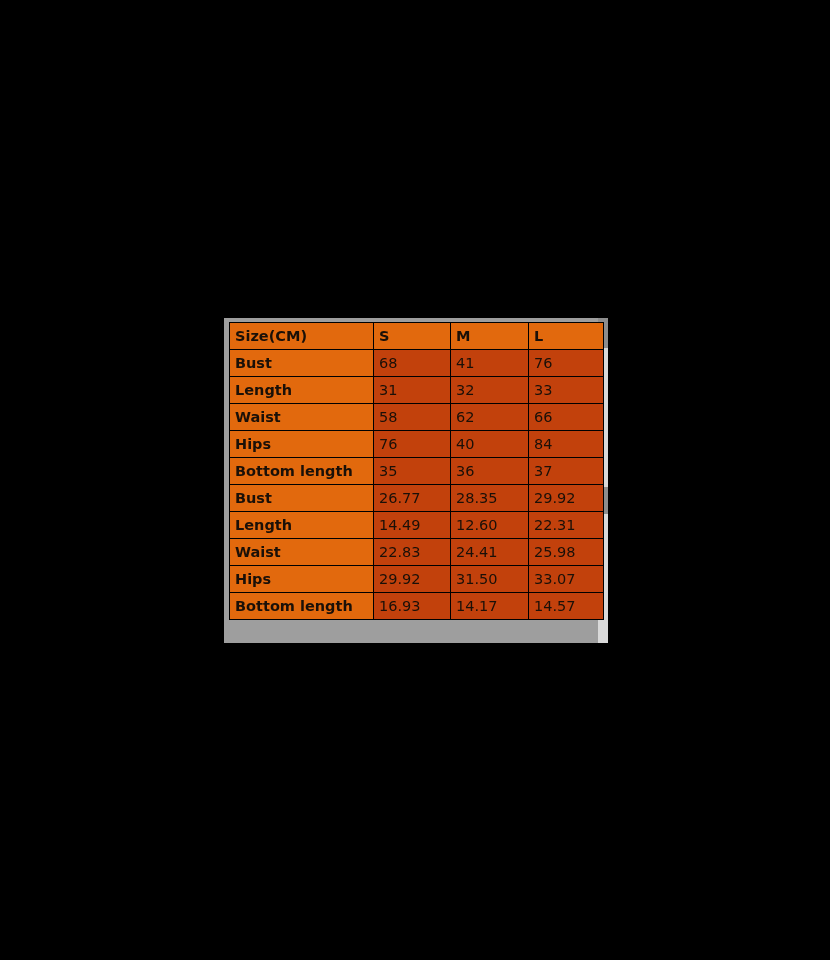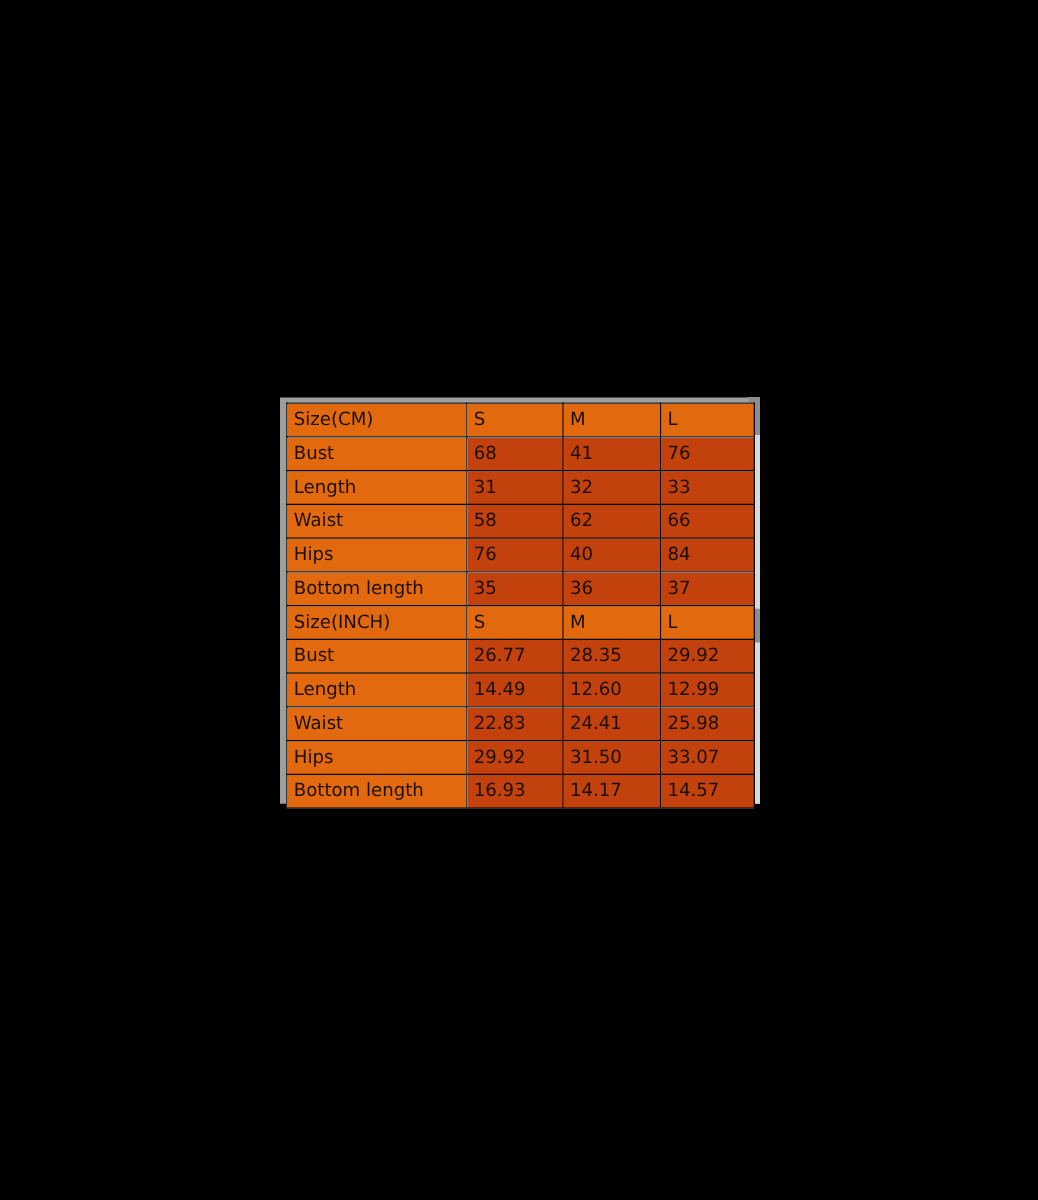--- a/index.html
+++ b/index.html
@@ -64,21 +64,21 @@
     vertical-align: middle;
   }
 
   
   col.c-label { width: 144px; }
   col.c-s     { width: 77px; }
   col.c-m     { width: 78px; }
   col.c-l     { width: 75px; }
 
   
-  td.orange { background: #e2690d; }
+  td.orange { background: #e2690d; font-weight: bold; }
   td.value  { background: #c2410c; }
 
   
   tr.section-head td { background: #e2690d; }
 </style>
 </head>
 <body>
 
 <div id="size-chart-frame">
 
@@ -131,39 +131,33 @@
         <td class="value">84</td>
       </tr>
 
       <tr>
         <td class="orange">Bottom length</td>
         <td class="value">35</td>
         <td class="value">36</td>
         <td class="value">37</td>
       </tr>
 
-      <tr class="section-head">
-        <td class="orange">Size(INCH)</td>
-        <td class="orange">S</td>
-        <td class="orange">M</td>
-        <td class="orange">L</td>
-      </tr>
 
       <tr>
         <td class="orange">Bust</td>
         <td class="value">26.77</td>
         <td class="value">28.35</td>
         <td class="value">29.92</td>
       </tr>
 
       <tr>
         <td class="orange">Length</td>
         <td class="value">14.49</td>
         <td class="value">12.60</td>
-        <td class="value">12.99</td>
+        <td class="value">22.31</td>
       </tr>
 
       <tr>
         <td class="orange">Waist</td>
         <td class="value">22.83</td>
         <td class="value">24.41</td>
         <td class="value">25.98</td>
       </tr>
 
       <tr>

